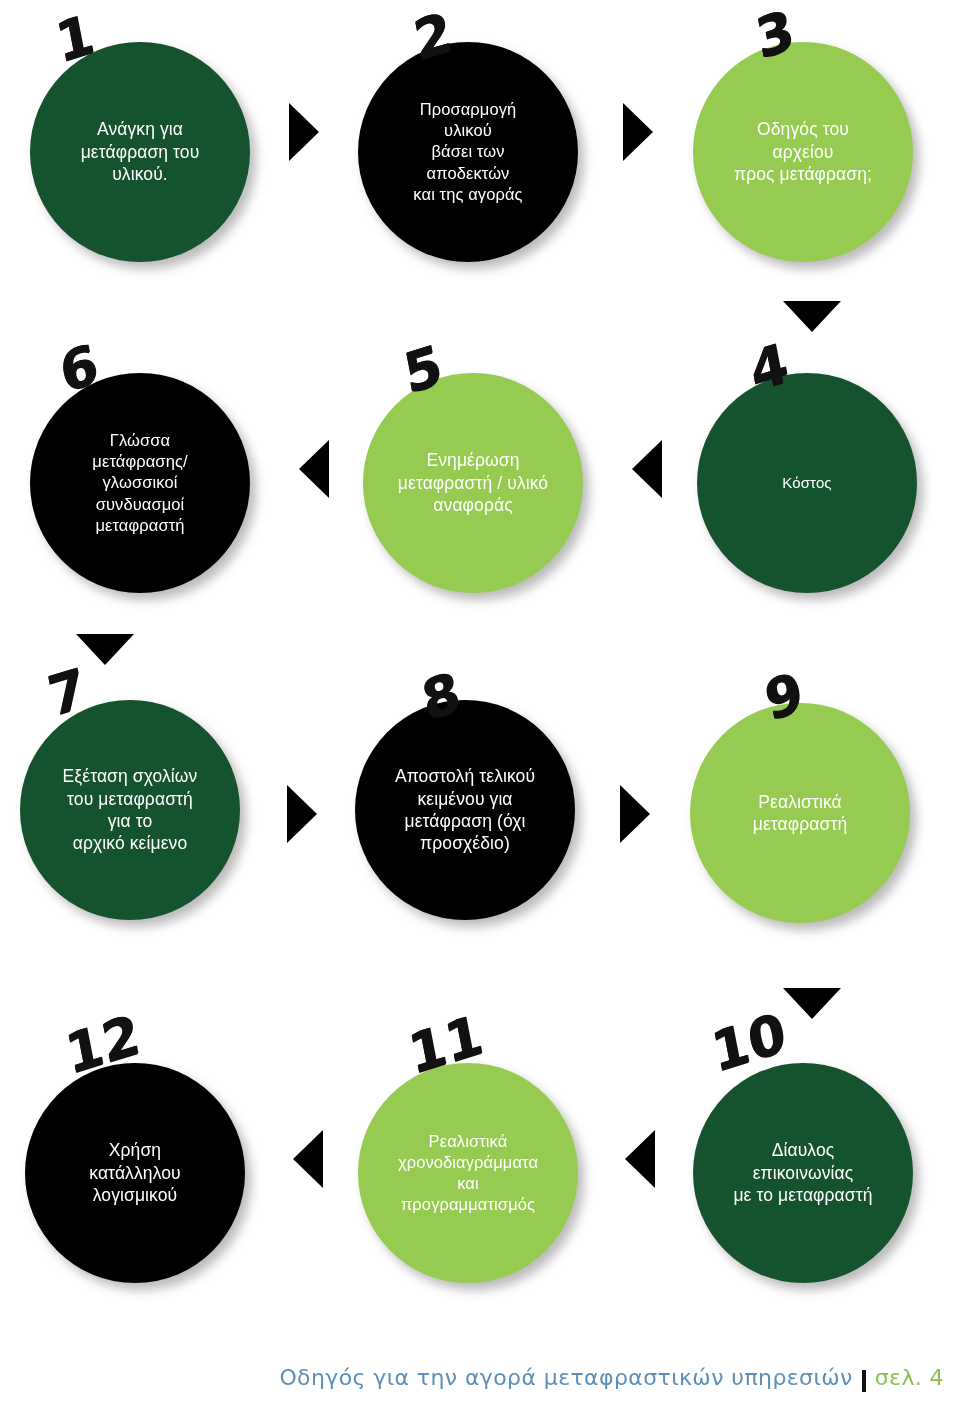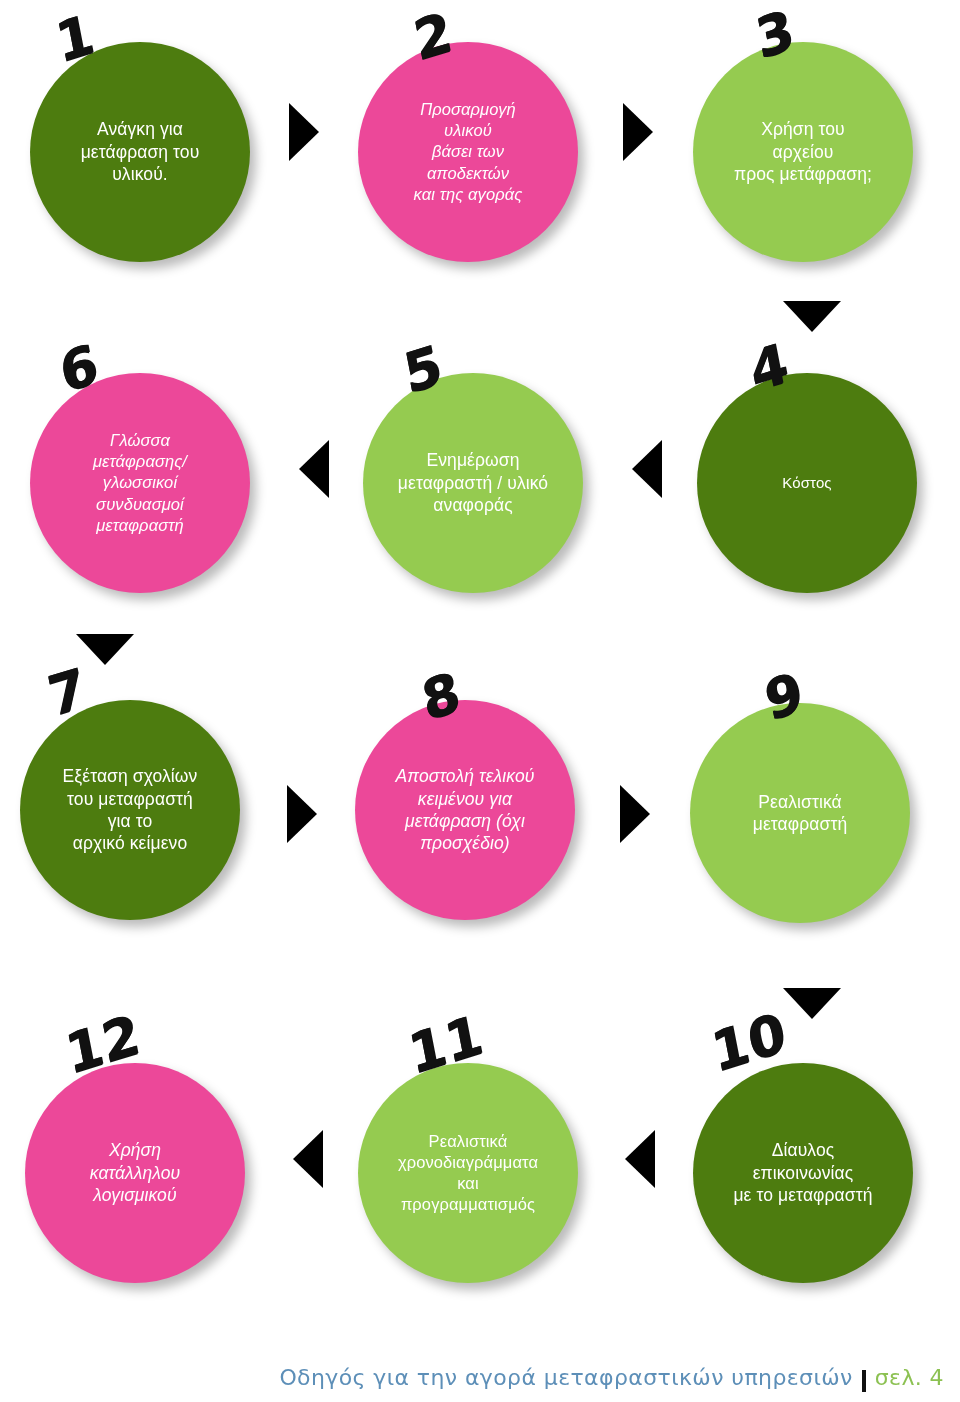--- a/index.html
+++ b/index.html
@@ -61,23 +61,23 @@
     font-family: "DejaVu Sans", sans-serif;
     font-weight: 700;
     font-size: 54px;
     line-height: 1;
     transform: rotate(-17deg) skewX(-6deg);
     text-shadow: 1px 0 0 #111, 0 1px 0 #111;
     user-select: none;
   }
 
   
-  .fill-blue  { background: #4d7c0f; }
+  .fill-blue  { background: #14532d; }
   .fill-green { background: #95cb50; }
-  .fill-brown { background: #ec4899; font-style: italic; }
+  .fill-brown { background: #000000; }
 
   
   .arrow {
     position: absolute;
     width: 0;
     height: 0;
   }
   .arrow.right {
     border-top: 29px solid transparent;
     border-bottom: 29px solid transparent;
@@ -149,21 +149,21 @@
 αποδεκτών
 και της αγοράς</div>
     </div>
     <div class="num" style="left:56px; top:-32px;">2</div>
   </div>
 
   <div class="arrow right" style="left:623px; top:103px;"></div>
 
   <div class="step" style="left:693px; top:42px;">
     <div class="bubble fill-green">
-      <div class="caption">Χρήση του
+      <div class="caption">Οδηγός του
 αρχείου
 προς μετάφραση;</div>
     </div>
     <div class="num" style="left:63px; top:-34px;">3</div>
   </div>
 
   <div class="arrow down" style="left:783px; top:301px;"></div>
 
   <div class="step" style="left:30px; top:373px;">
     <div class="bubble fill-brown">

